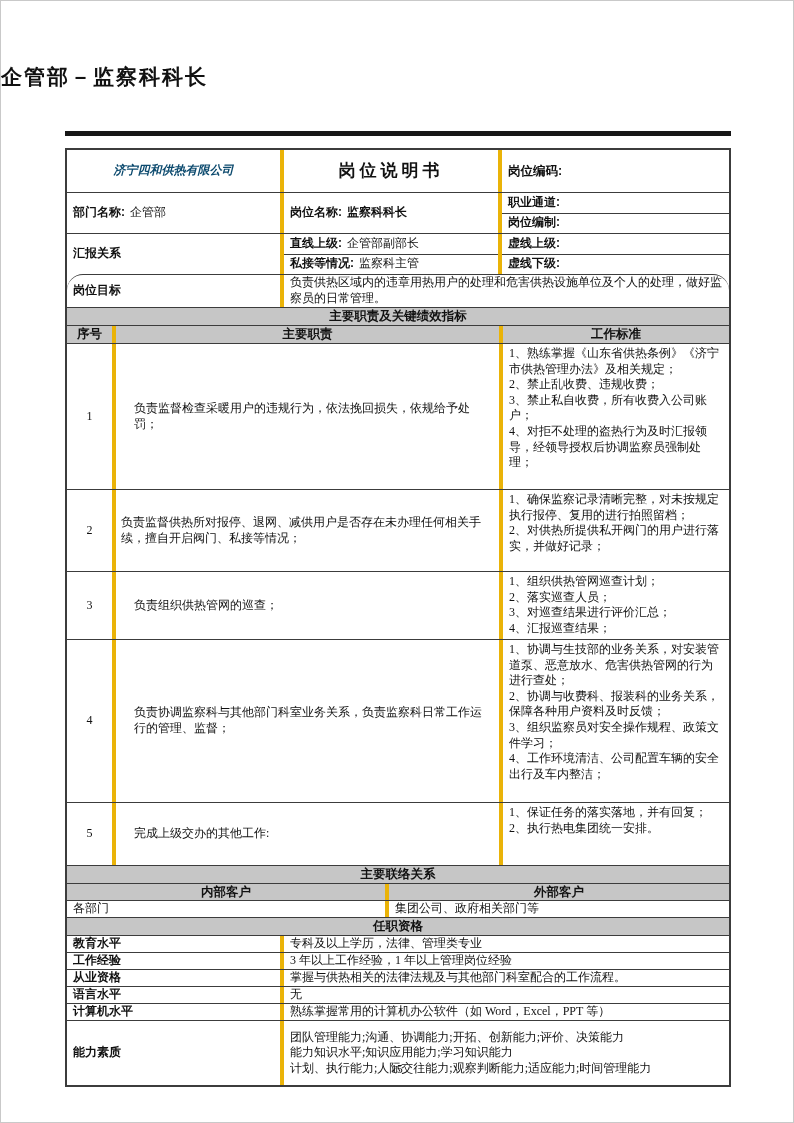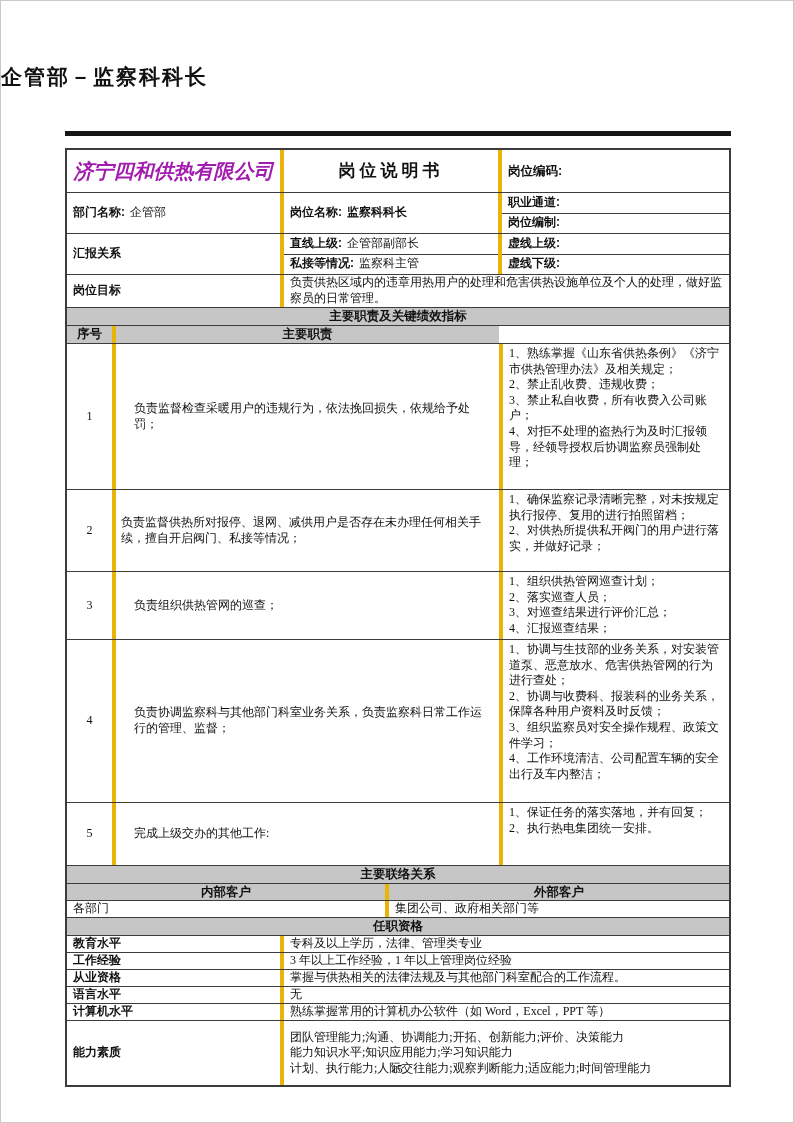--- a/index.html
+++ b/index.html
@@ -18,34 +18,34 @@
   .vc{display:flex;align-items:center;}
   .ctr{justify-content:center;text-align:center;}
   .w-a{width:213px;flex:none;}
   .w-b{width:218px;flex:none;}
   .w-c{flex:1;}
   .w-no{width:45px;flex:none;}
   .w-duty{width:387px;flex:none;}
   .w-std{flex:1;}
   .w-int{width:318px;flex:none;}
   .w-ext{flex:1;}
-  .h42{height:42px;}.h40{height:40px;}.h32{height:32px;}
+  .h42{height:42px;}.h40{height:40px;}.h32{height:32px;border-radius:16px;}
   .h145{height:145px;}.h81{height:81px;}.h67{height:67px;}.h162{height:162px;}.h62{height:62px;}
   .h16{height:16px;}.h17{height:17px;}.h64{height:64px;}
   .stack{display:flex;flex-direction:column;padding:0;}
   .stack>.sub{flex:1;display:flex;align-items:center;padding:1px 6px;border-top:1px solid #3c3c3c;}
   .stack>.sub:first-child{border-top:none;}
   .band{background:#c6c6c6;font-weight:bold;font-size:12.5px;}
   .gray{background:#c6c6c6;font-weight:bold;font-size:12.5px;}
   .lbl{font-weight:bold;white-space:nowrap;}
   .kai{font-family:"Liberation Serif",serif;}
   .kai.gap{margin-left:5px;}
   .pre{white-space:pre-line;}
   .company{font-family:"Liberation Serif",serif;font-style:italic;font-weight:bold;
-        font-size:20px;color:#a21caf;}
+        font-size:12px;color:#0c4a6e;}
   .docsub{font-size:17px;font-weight:bold;letter-spacing:4px;}
   .codecell{font-size:12.5px;}
   .pageno{position:absolute;top:1062px;left:0;width:100%;text-align:center;
         font-size:11.5px;font-family:"Liberation Serif",serif;}
 </style>
 </head>
 <body>
 
 <div class="page">
 
@@ -112,20 +112,21 @@
       <div class="c w-c vc kai">负责供热区域内的违章用热用户的处理和危害供热设施单位及个人的处理，做好监察员的日常管理。</div>
     </div>
 
     <div class="row h17">
       <div class="c nol w-c vc ctr band">主要职责及关键绩效指标</div>
     </div>
 
     <div class="row h17">
       <div class="c nol w-no vc ctr gray">序号</div>
       <div class="c w-duty vc ctr gray">主要职责</div>
+      <div class="c w-std vc ctr gray">工作标准</div>
     </div>
 
     <div class="row h145">
       <div class="c nol w-no vc ctr kai">1</div>
       <div class="c w-duty vc kai" style="padding-left:18px;">负责监督检查采暖用户的违规行为，依法挽回损失，依规给予处罚；</div>
       <div class="c w-std kai pre">1、熟练掌握《山东省供热条例》《济宁市供热管理办法》及相关规定；
 2、禁止乱收费、违规收费；
 3、禁止私自收费，所有收费入公司账户；
 4、对拒不处理的盗热行为及时汇报领导，经领导授权后协调监察员强制处理；</div>
     </div>

